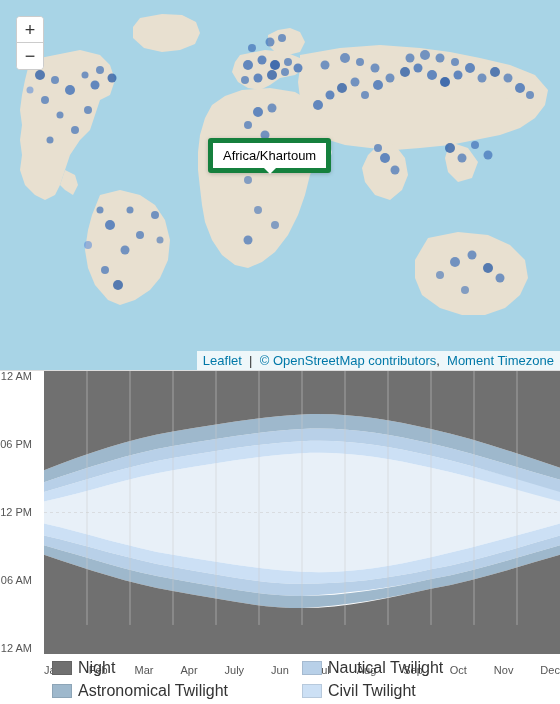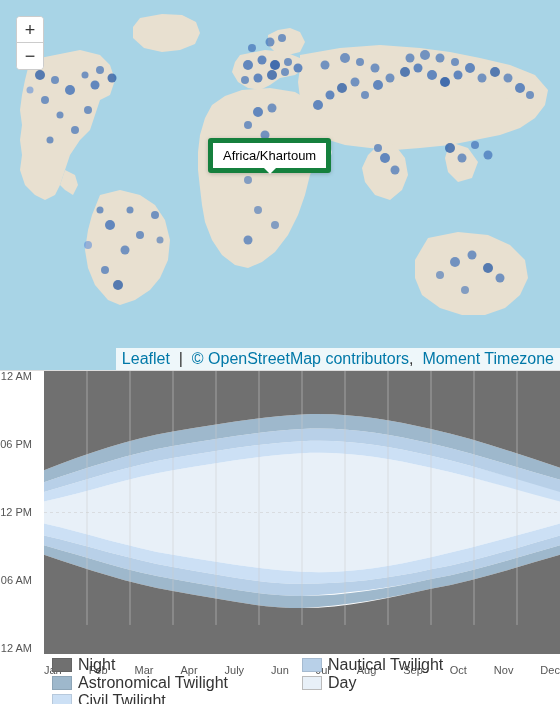--- a/index.html
+++ b/index.html
@@ -72,21 +72,21 @@
       border-right: 6px solid transparent;
       border-top: 6px solid white;
     }
 
     
     .map-attribution {
       position: absolute;
       bottom: 0;
       right: 0;
       background: rgba(255,255,255,0.8);
-      font-size: 16px;
+      font-size: 13px;
       padding: 2px 6px;
       color: #333;
     }
     .map-attribution a { color: #0078a8; text-decoration: none; }
 
     
     #chart-section {
       width: 560px;
       height: 334px;
       position: relative;
@@ -491,24 +491,20 @@
     </div>
     <div class="legend-item">
       <span class="legend-swatch" style="background:#b8d0e8;"></span>
       <span>Nautical Twilight</span>
     </div>
 
     <div class="legend-item">
       <span class="legend-swatch" style="background:#9eb8cc;"></span>
       <span>Astronomical Twilight</span>
     </div>
-    <div class="legend-item">
-      <span class="legend-swatch" style="background:#e8f0f8; border:1px solid #bbb;"></span>
-      <span>Day</span>
-    </div>
 
     <div class="legend-item">
       <span class="legend-swatch" style="background:#cce0f5;"></span>
       <span>Civil Twilight</span>
     </div>
   </div>
 
 </div>
 
 </body></html>

